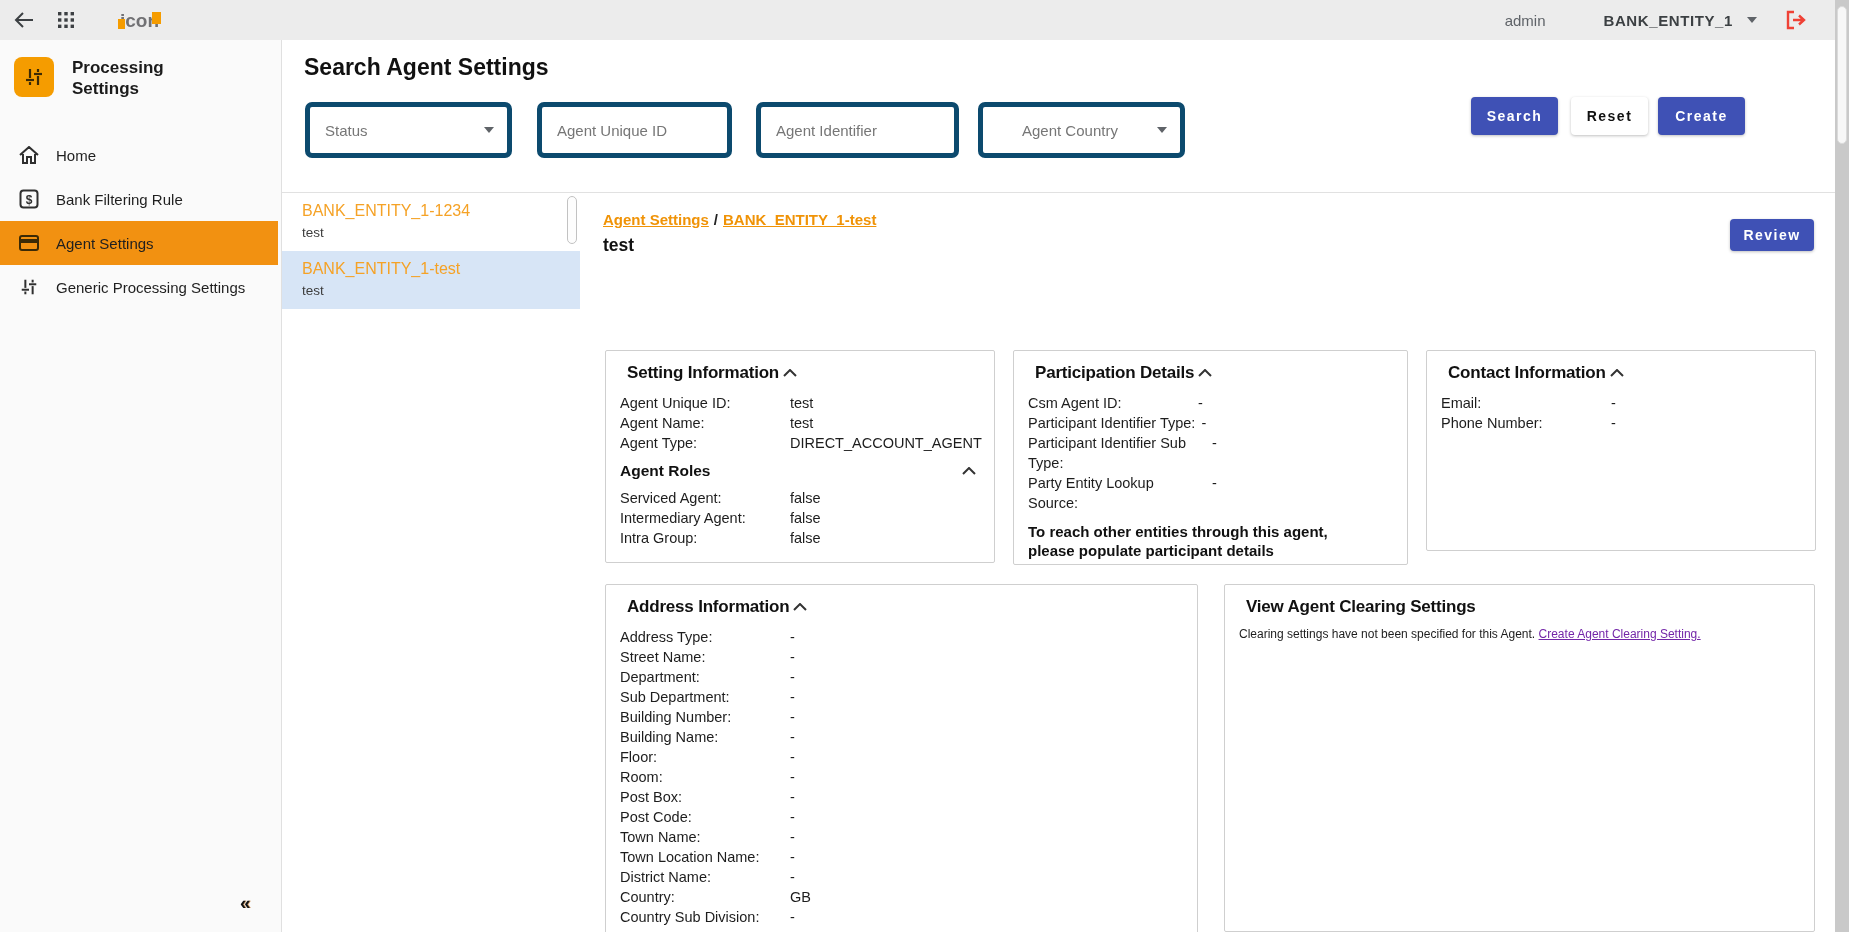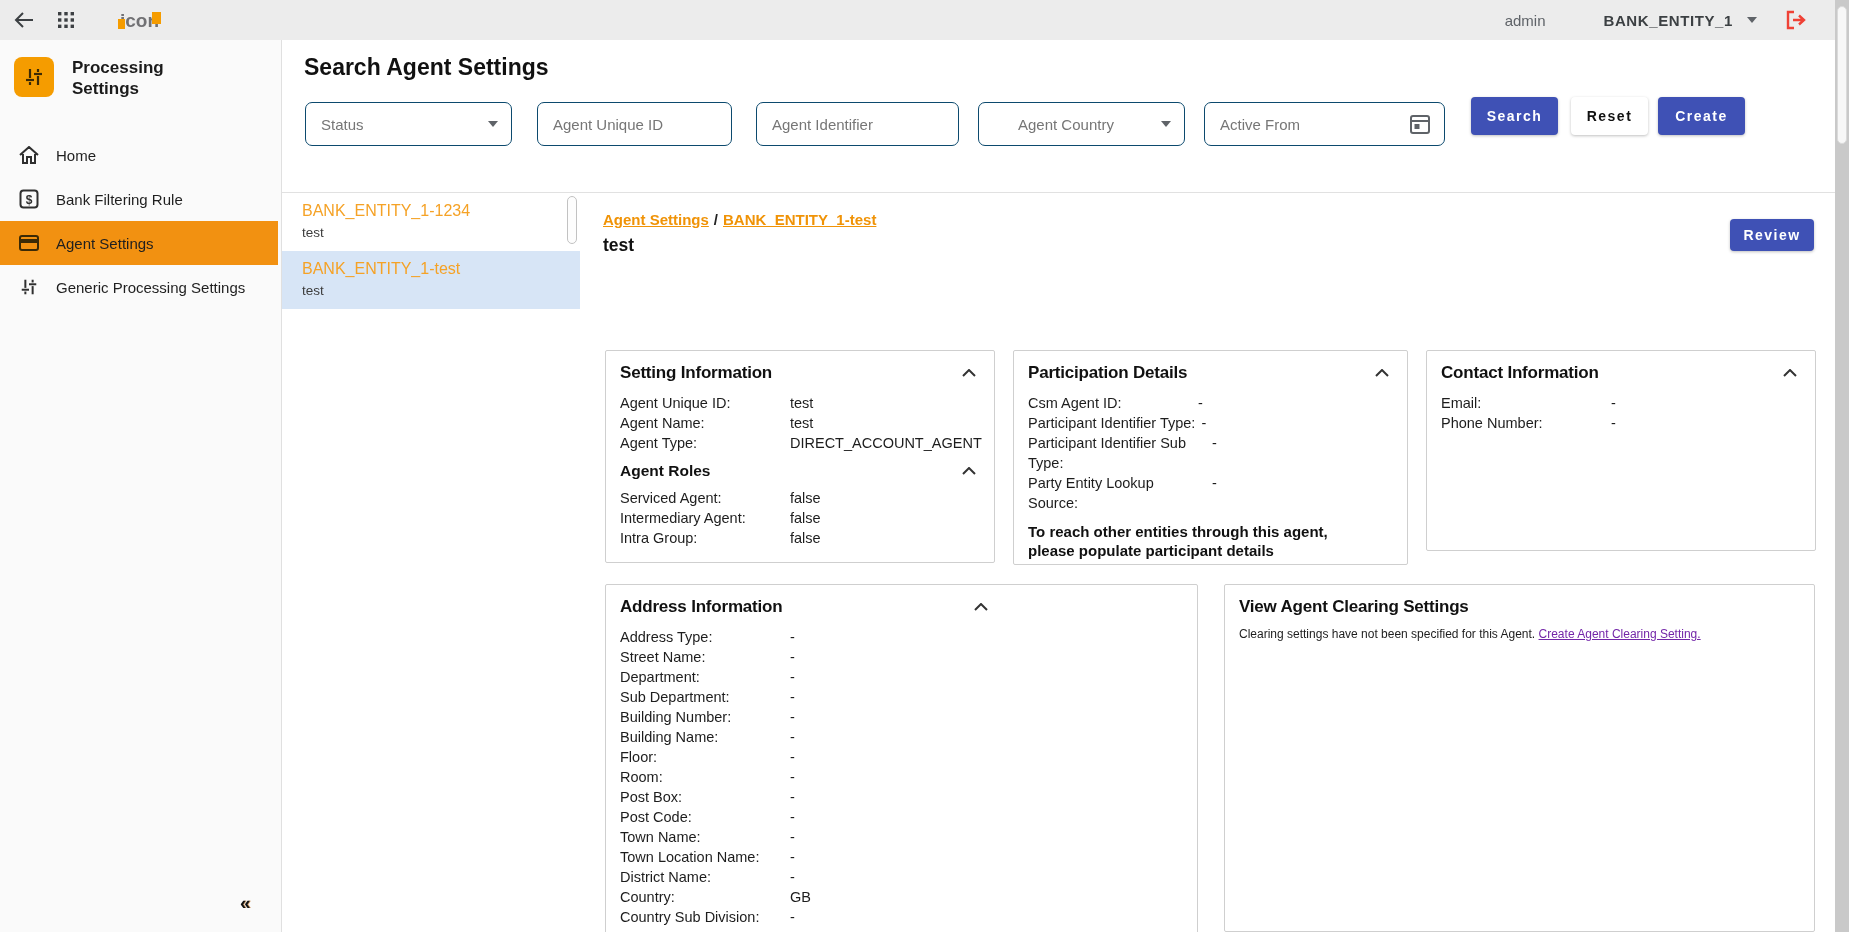--- a/index.html
+++ b/index.html
@@ -32,21 +32,21 @@
   .sb-nav { position:absolute; left:0; top:93px; width:282px; }
   .sb-item { height:44px; display:flex; align-items:center; cursor:pointer; }
   .sb-item.active { background:#F29111; width:278px; }
   .sb-item .sb-ico { width:22px; margin-left:18px; display:flex; justify-content:center; }
   .sb-item .sb-label { margin-left:16px; font-size:15px; color:#1f1f1f; }
   .sb-collapse { position:absolute; left:240px; top:852px; font-size:19px; font-weight:700; color:#111; cursor:pointer; text-shadow:1px 0 0 #c96; }
 
   
   .main { position:absolute; left:282px; top:40px; width:1553px; height:892px; background:#fff; }
   .search-title { position:absolute; left:22px; top:14px; font-size:23px; font-weight:700; color:#111; }
-  .field { position:absolute; height:44px; border:1px solid #0c4a6e; border-radius:7px; background:#fff; display:flex; align-items:center; cursor:text; }
+  .field { position:absolute; height:56px; border:5px solid #0c4a6e; border-radius:7px; background:#fff; display:flex; align-items:center; cursor:text; }
   .field .ph { margin-left:15px; font-size:15px; color:#767676; }
   .field .f-ico { position:absolute; right:13px; display:flex; }
   .f-status { left:23px; top:62px; width:207px; cursor:pointer; }
   .f-auid { left:255px; top:62px; width:195px; }
   .f-aid { left:474px; top:62px; width:203px; }
   .f-country { left:696px; top:62px; width:207px; cursor:pointer;padding-left:24px; }
   .f-active { left:922px; top:62px; width:241px; }
   .btn { position:absolute; top:57px; height:38px; border:none; border-radius:4px; font-family:"Liberation Sans",sans-serif; font-size:14px; font-weight:700; letter-spacing:1.5px; cursor:pointer; box-shadow:0 1px 3px rgba(0,0,0,.25); }
   .btn-primary { background:#3F51B5; color:#fff; }
   .btn-search { left:1189px; width:87px; }
@@ -72,21 +72,21 @@
 
   .warning-box { position:absolute; left:3px; top:94px; width:1208px; height:41px; border:1px solid #CBCBCB; border-radius:2px; display:flex; align-items:center; padding-left:13px; font-size:15.5px; font-weight:700; letter-spacing:-.2px; color:#111; }
   .warning-box a { color:#7326A8; margin-left:6px; cursor:pointer; }
 
   .card { position:absolute; border:1px solid #CFCFCF; border-radius:2px; background:#fff; padding:12px 14px; }
   .card-si { left:3px; top:157px; width:390px; height:213px; }
   .card-pd { left:411px; top:157px; width:395px; height:215px; }
   .card-ci { left:824px; top:157px; width:390px; height:201px; }
   .card-ai { left:3px; top:391px; width:593px; height:380px; }
   .card-cl { left:622px; top:391px; width:591px; height:348px; }
-  .card-h { display:flex; align-items:center; justify-content:space-between; margin-bottom:10px; }
+  .card-h { display:flex; align-items:center; justify-content:flex-start; margin-bottom:10px;margin-left:7px; }
   .card-h .ct { font-size:17px; font-weight:700; color:#111; letter-spacing:-.2px; }
   .chev { display:flex; cursor:pointer; padding:2px 4px; }
   .card-ai .card-h { width:372px; }
   .sub-h { display:flex; align-items:center; justify-content:space-between; margin:9px 0 8px 0; }
   .sub-h .ct { font-size:15.5px; font-weight:700; color:#111; }
   .kv-row { display:flex; align-items:flex-start; line-height:20px; font-size:14.5px; color:#1d1d1d; }
   .kv-label { min-width:170px; max-width:184px; padding-right:6px; }
   .kv-value { white-space:nowrap; }
   .pd-note { margin-top:9px; font-size:15px; font-weight:700; line-height:19px; color:#111; width:345px; }
   .cl-text { font-size:12px; color:#1d1d1d; margin-top:3px; }
@@ -209,30 +209,20 @@
   <div class="field f-auid">
     <span class="ph">Agent Unique ID</span>
   </div>
   <div class="field f-aid">
     <span class="ph">Agent Identifier</span>
   </div>
   <div class="field f-country">
     <span class="ph">Agent Country</span>
     <span class="f-ico caret-down"></span>
   </div>
-  <div class="field f-active">
-    <span class="ph">Active From</span>
-    <span class="f-ico">
-      <svg width="22" height="22" viewBox="0 0 22 22">
-          <rect x="2" y="3" width="18" height="17" rx="2" stroke="#5F6368" stroke-width="2" fill="none"></rect>
-          <line x1="2" y1="8" x2="20" y2="8" stroke="#5F6368" stroke-width="2"></line>
-          <rect x="5.5" y="11" width="5" height="5" fill="#5F6368"></rect>
-        </svg>
-    </span>
-  </div>
 
   <button class="btn btn-primary btn-search">Search</button>
   <button class="btn btn-reset">Reset</button>
   <button class="btn btn-primary btn-create">Create</button>
 
   <div class="h-divider"></div>
 
   <div class="list-panel">
     <div class="list-item">
       <div class="li-title">BANK_ENTITY_1-1234</div>

